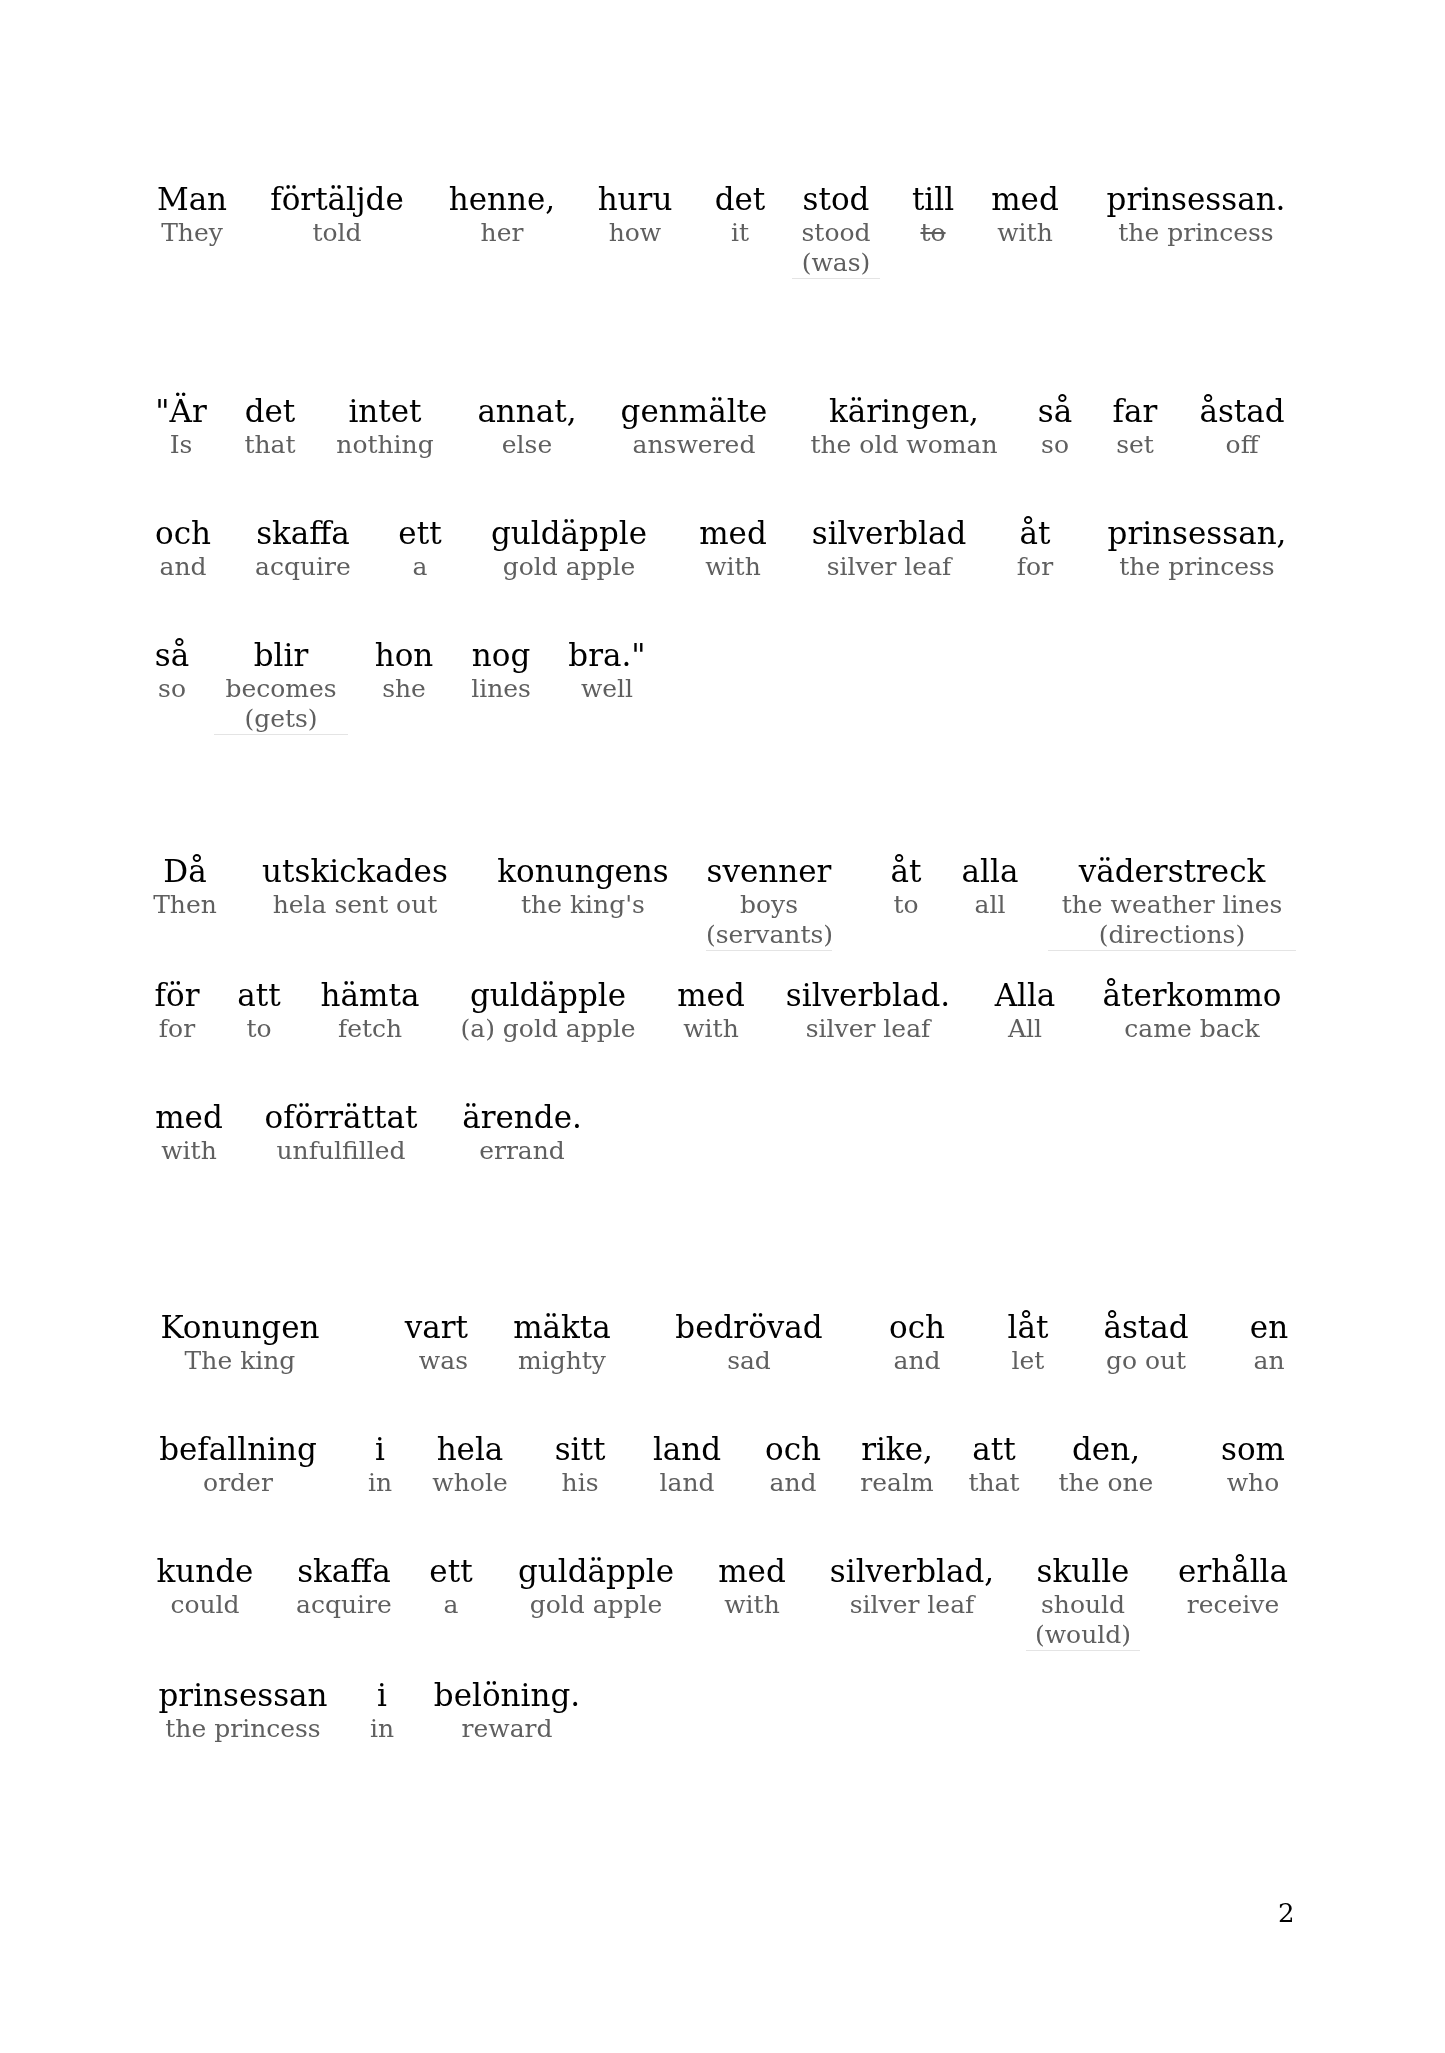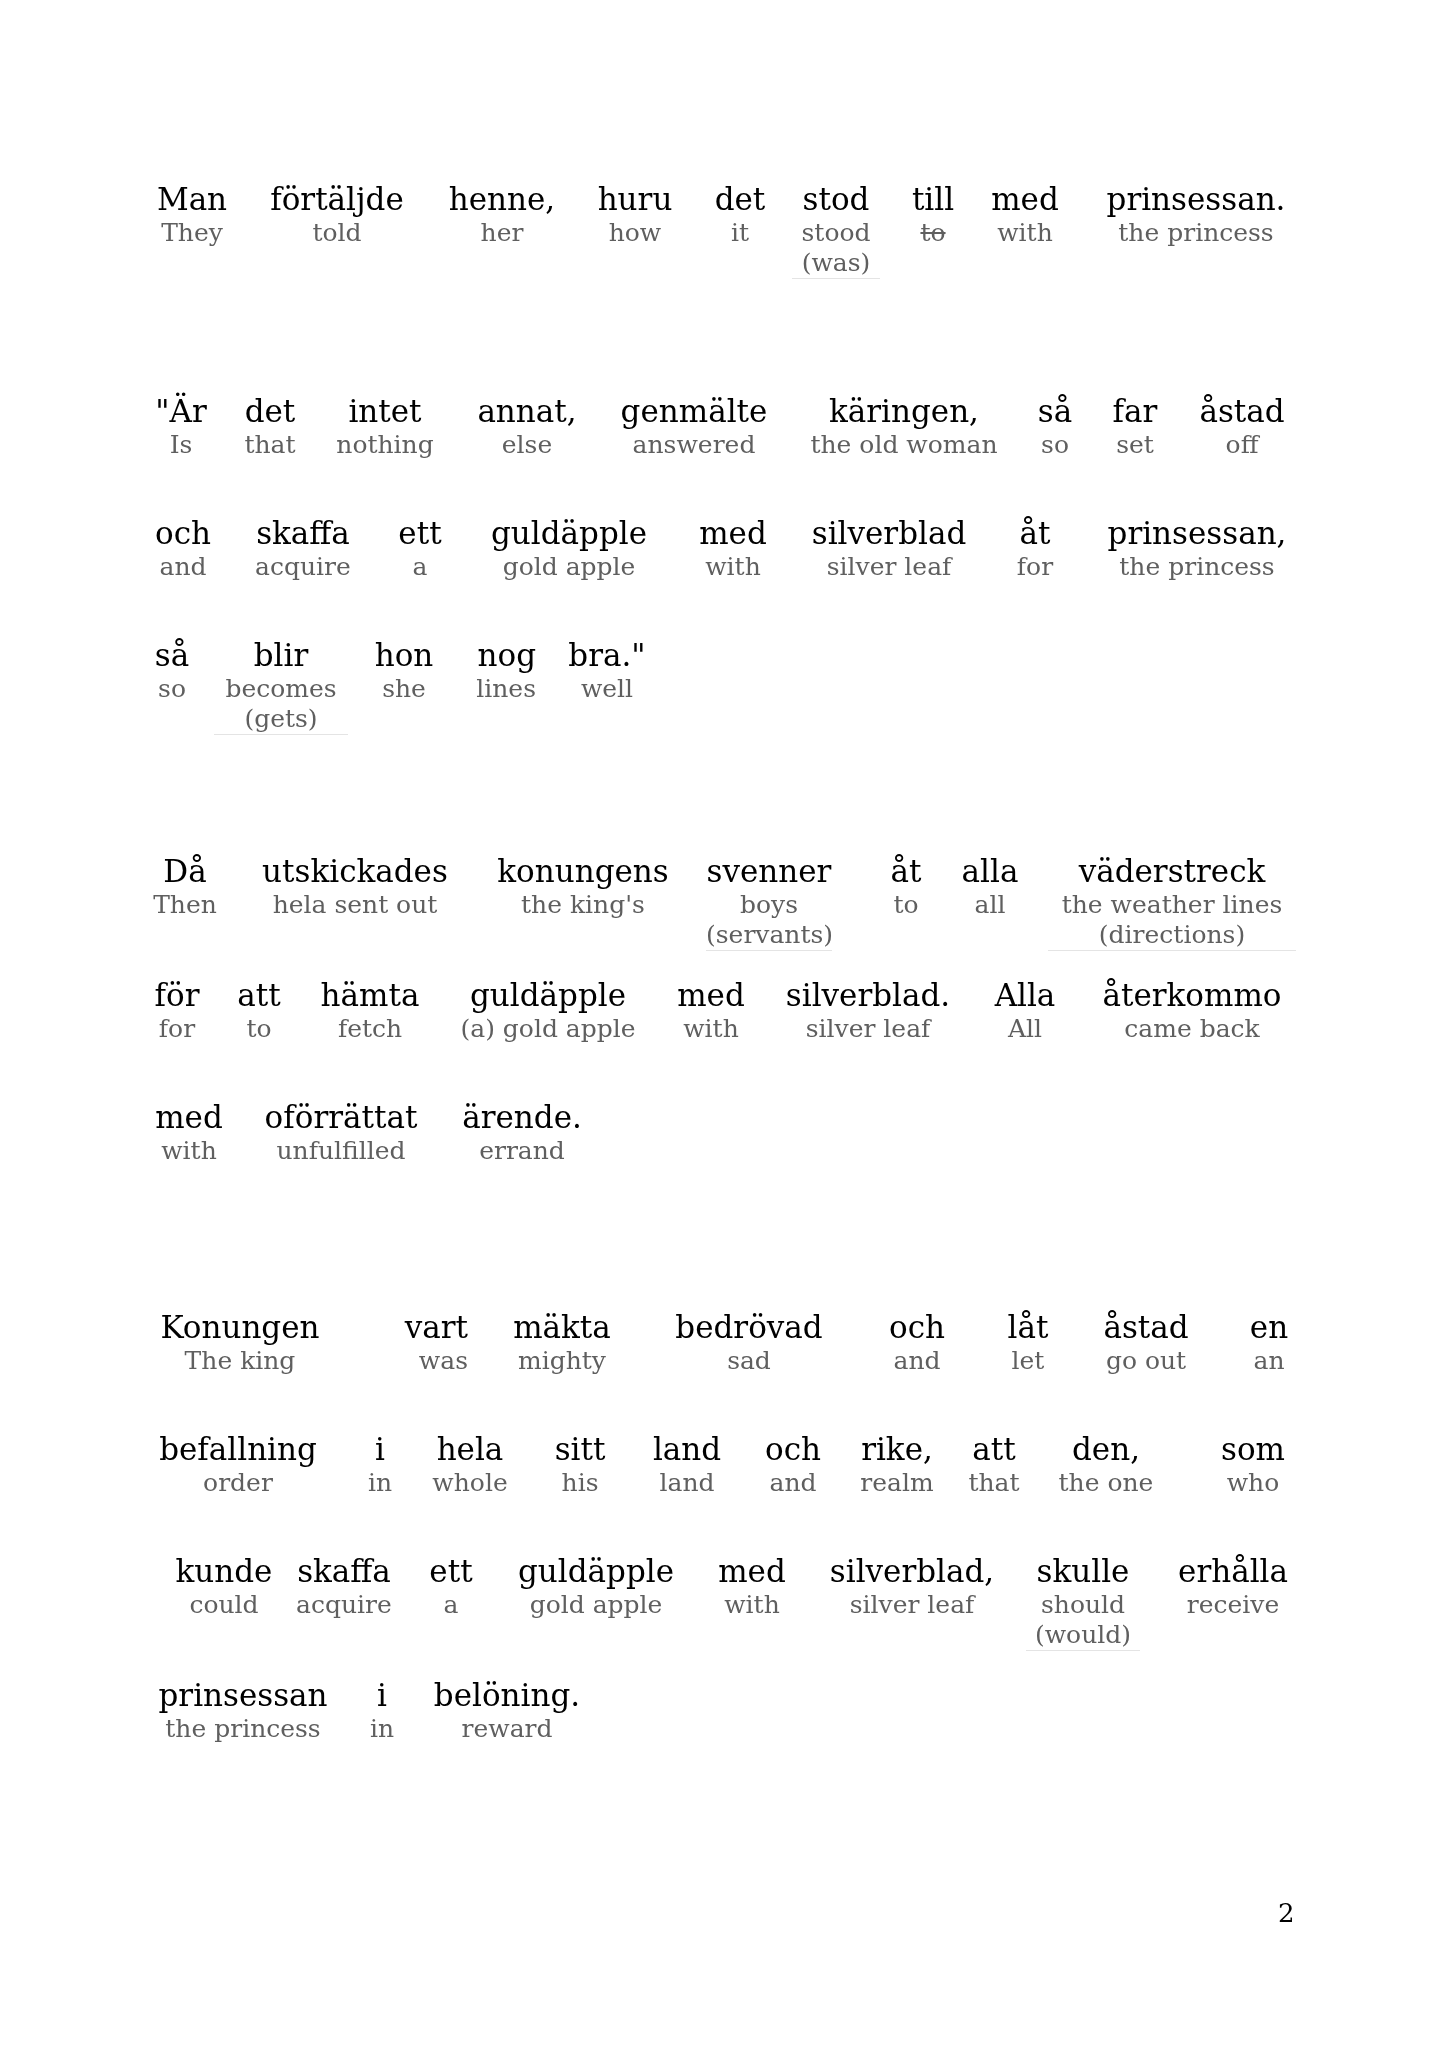--- a/index.html
+++ b/index.html
@@ -139,21 +139,21 @@
           </div>
           <div class="w" style="left: 214px; width: 134px;">
             <span class="sv">blir</span>
             <span class="en">becomes</span>
             <span class="alt">(gets)</span>
           </div>
           <div class="w" style="left: 370px; width: 68px;">
             <span class="sv">hon</span>
             <span class="en">she</span>
           </div>
-          <div class="w" style="left: 466px; width: 70px; text-align: right;">
+          <div class="w" style="left: 466px; width: 70px;">
             <span class="sv">nog</span>
             <span class="en">lines</span>
           </div>
           <div class="w" style="left: 564px; width: 86px;">
             <span class="sv">bra."</span>
             <span class="en">well</span>
           </div>
         </div>
       </div>
       <div>
@@ -309,21 +309,21 @@
           <div class="w" style="left: 1046px; width: 120px;">
             <span class="sv">den,</span>
             <span class="en">the one</span>
           </div>
           <div class="w" style="left: 1206px; width: 94px;">
             <span class="sv">som</span>
             <span class="en">who</span>
           </div>
         </div>
         <div class="line" style="top: 1552px;">
-          <div class="w" style="left: 152px; width: 106px; margin-left: 19px;">
+          <div class="w" style="left: 152px; width: 106px;">
             <span class="sv">kunde</span>
             <span class="en">could</span>
           </div>
           <div class="w" style="left: 280px; width: 128px;">
             <span class="sv">skaffa</span>
             <span class="en">acquire</span>
           </div>
           <div class="w" style="left: 422px; width: 58px;">
             <span class="sv">ett</span>
             <span class="en">a</span>

